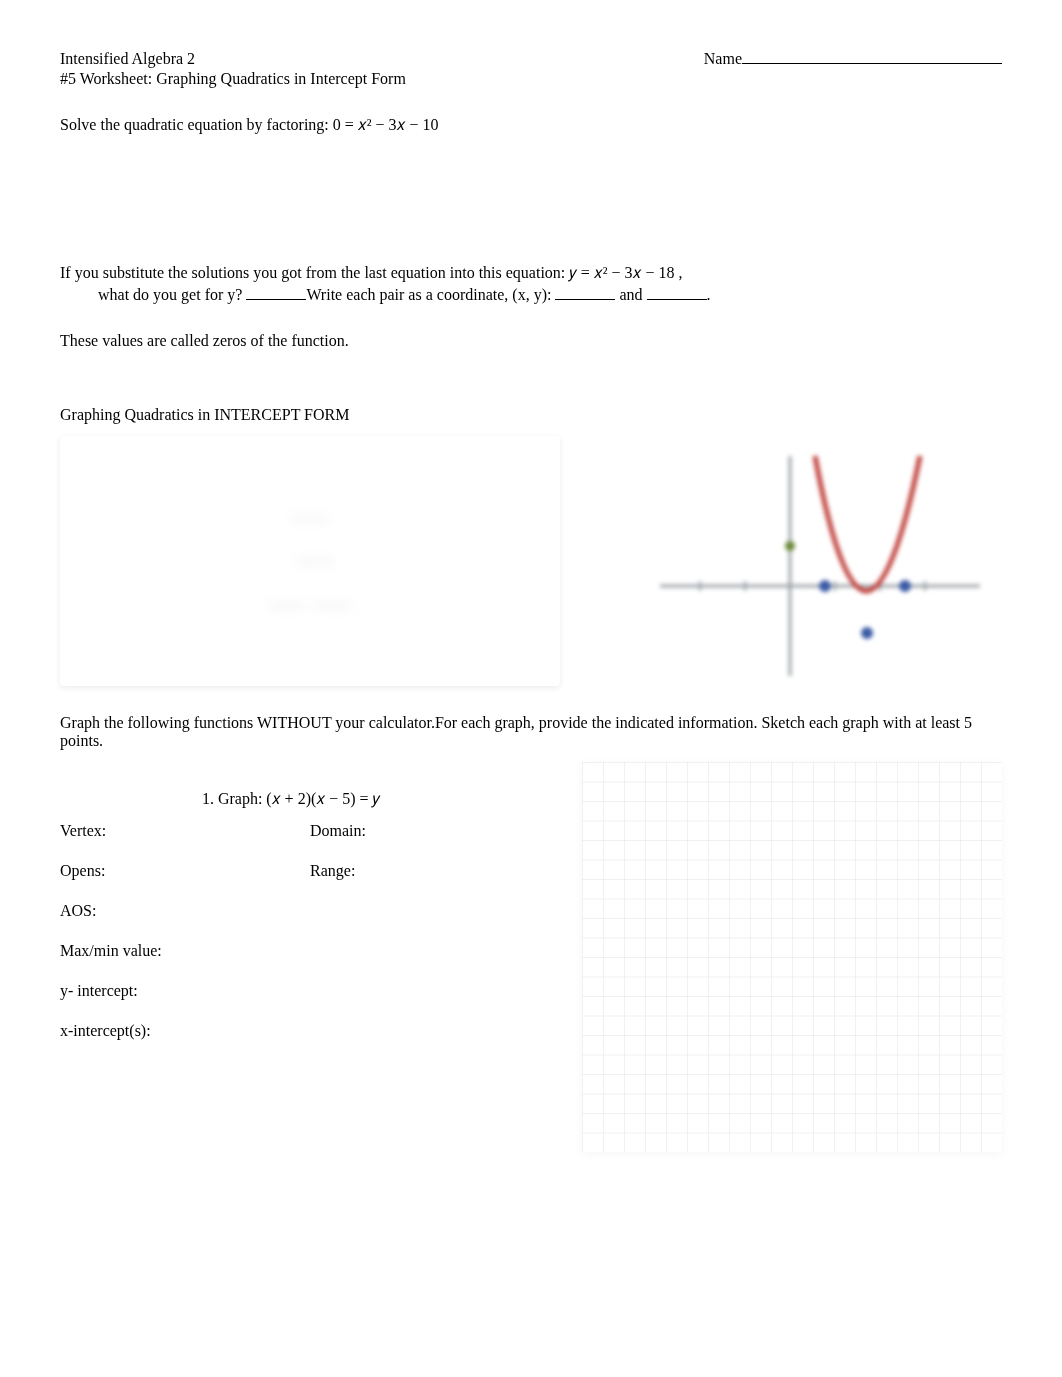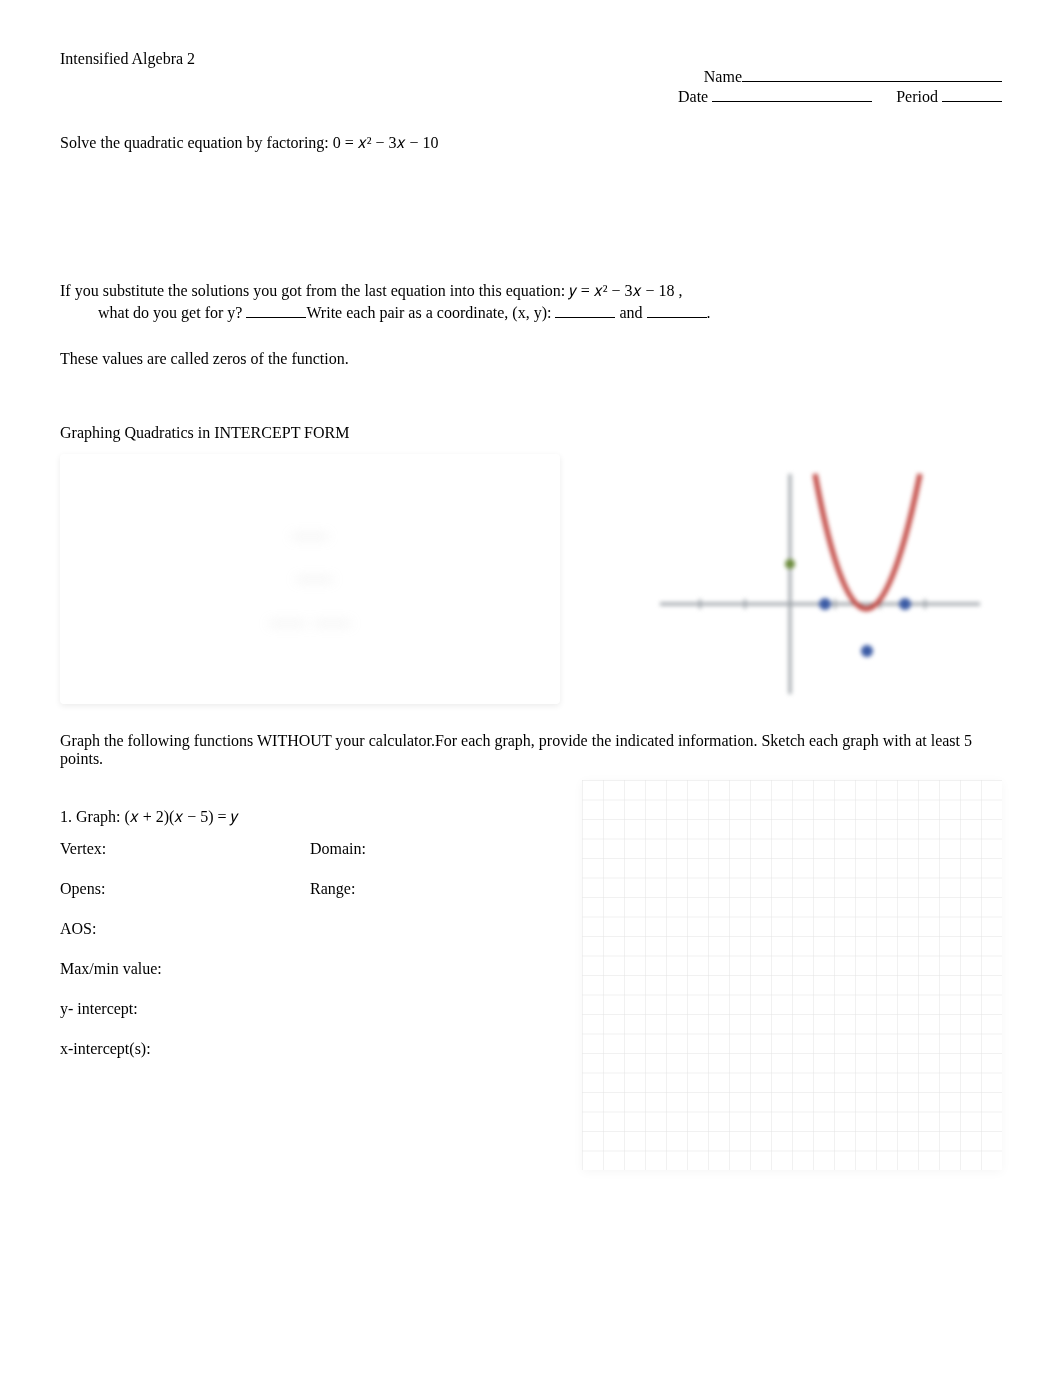--- a/index.html
+++ b/index.html
@@ -8,38 +8,37 @@
       font-family: "Times New Roman", Times, serif;
       font-size: 16px;
       color: #000000;
       padding: 50px 60px;
       width: 1062px;
     }
     .header-row {
       display: flex;
       justify-content: space-between;
       margin-bottom: 2px;
-      flex-direction: column;
     }
     .header-left { flex: 1; }
     .header-right { text-align: right; min-width: 420px; }
     .blank-line {
       display: inline-block;
       border-bottom: 1px solid #000;
     }
     .w-long { width: 260px; }
     .w-med { width: 160px; }
     .w-short { width: 60px; }
     .w-xs { width: 60px; }
     .section-gap { margin-top: 28px; }
     .big-gap { margin-top: 130px; }
     .mid-gap { margin-top: 56px; }
     .line { margin-bottom: 4px; }
     .indent { margin-left: 38px; }
-    .formula { font-family: "Times New Roman", serif; }
+    .formula { font-family: "Times New Roman", serif; text-align: center; }
     .figures-row {
       display: flex;
       gap: 60px;
       margin-top: 12px;
       margin-bottom: 28px;
       align-items: flex-start;
     }
     .formula-box {
       width: 500px;
       height: 250px;
@@ -89,27 +88,21 @@
 <body>
 
 <div class="header-row">
   <div class="header-left">Intensified Algebra 2</div>
   <div class="header-right">
     <span>Name</span><span class="blank-line w-long"></span>
   </div>
 </div>
 
 <div class="header-row">
-  <div class="header-right">
-    <span>Date</span>
-    <span class="blank-line w-med"></span>
-    &nbsp;&nbsp;&nbsp;&nbsp;
-    <span>Period</span>
-    <span class="blank-line w-short"></span>
-  </div>
+  <div class="header-left">#5 Worksheet:  Graphing Quadratics in Intercept Form</div>
 </div>
 
 <div class="section-gap line">
   <span class="formula">Solve the quadratic equation by factoring:  0 = 𝑥² − 3𝑥 − 10</span>
 </div>
 
 <div class="big-gap"></div>
 
 <div class="line">
   <span class="formula">If you substitute the solutions you got from the last equation into this equation:    𝑦 = 𝑥² − 3𝑥 − 18 ,</span>

